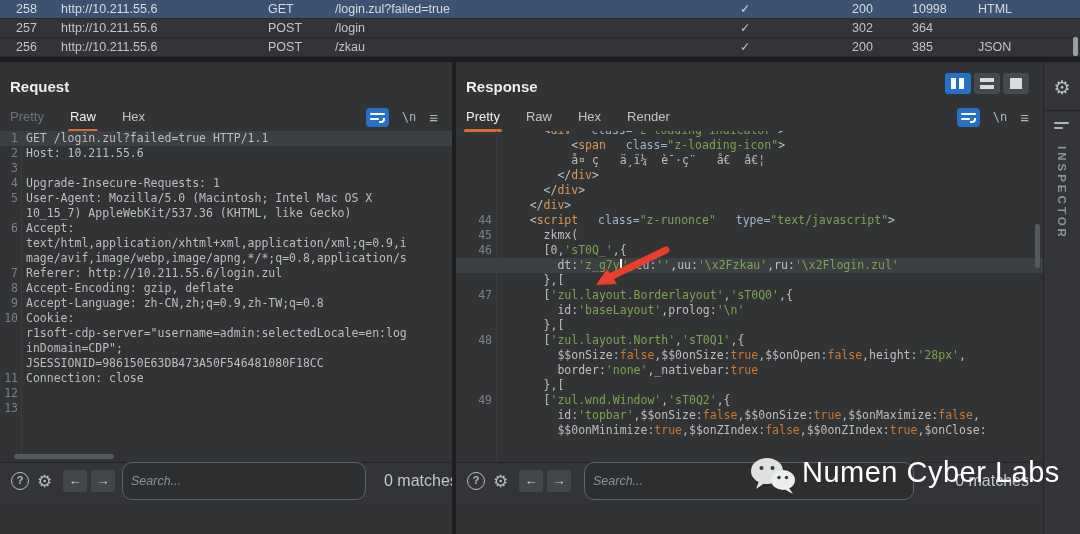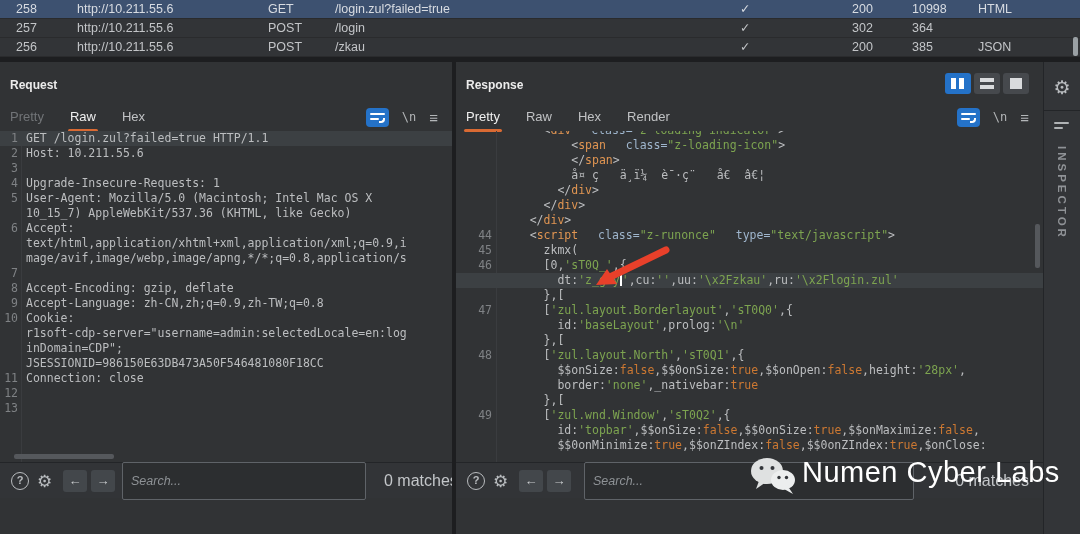--- a/index.html
+++ b/index.html
@@ -7,31 +7,31 @@
   .screen {
     position:relative; width:1080px; height:534px; overflow:hidden;
     background:#313335; font-family:"Liberation Sans", sans-serif;
     color:#c6c8ca;
   }
   
   .history { position:absolute; left:0; top:0; width:1080px; height:57px; background:#2f3133; }
   .hrow { position:relative; width:1080px; height:19px; background:#323437; border-bottom:1px solid #2a2b2d; font-size:12.5px; color:#c3c5c8; }
   .hrow.sel { background:#3d5170; color:#d8dce2; }
   .hc { position:absolute; top:0; line-height:18px; white-space:nowrap; }
-  .hc-id { left:16px; } .hc-host { left:77px; } .hc-method { left:268px; }
+  .hc-id { left:16px; } .hc-host { left:61px; } .hc-method { left:268px; }
   .hc-path { left:335px; } .hc-check { left:740px; } .hc-status { left:852px; }
   .hc-len { left:912px; } .hc-mime { left:978px; }
   .table-scroll { position:absolute; right:2px; top:37px; width:5px; height:19px; background:#9aa0a4; border-radius:2px; }
   .hsplit { position:absolute; left:0; top:57px; width:1080px; height:5px; background:#1d1e20; }
   
   .panel { position:absolute; top:62px; height:436px; background:#313335; }
   .request-panel { left:0; width:452px; }
   .response-panel { left:456px; width:587px; }
   .vsplit { position:absolute; left:452px; top:62px; width:4px; height:472px; background:#1d1e20; }
-  .panel-title { position:absolute; left:10px; top:16px; font-size:12px; font-weight:bold; color:#ececec; }
+  .panel-title { position:absolute; left:10px; top:16px; font-size:15px; font-weight:bold; color:#ececec; }
   .tabbar { position:absolute; left:10px; top:44px; height:26px; display:flex; gap:26px; }
   .tab { position:relative; font-size:13px; line-height:22px; color:#c0c2c4; cursor:default; }
   .tab.dim { color:#717477; }
   .tab.active { color:#efefef; }
   .tab.active::after { content:""; position:absolute; left:-2px; right:-2px; bottom:0px; height:3px; background:#d96a33; border-radius:2px; }
   .tool-icons { position:absolute; top:44px; height:22px; display:flex; align-items:center; gap:13px; }
   .request-panel .tool-icons { right:14px; }
   .response-panel .tool-icons { right:14px; }
   .wrap-btn { width:23px; height:19px; background:#2472c8; border-radius:4px; position:relative; }
   .wrap-btn i { position:absolute; left:4px; height:2px; background:#fff; border-radius:1px; }
@@ -71,21 +71,21 @@
   .caret { display:inline-block; width:2px; height:12px; background:#ffffff; vertical-align:-2px; }
   .hscroll-thumb { position:absolute; left:14px; bottom:39px; width:100px; height:5px; background:#55585c; border-radius:2px; }
   .vscroll-thumb { position:absolute; right:3px; top:162px; width:5px; height:44px; background:#55585c; border-radius:2px; }
   
   .searchbar { position:absolute; bottom:0; height:36px; left:0; right:0; background:#323437; border-top:1px solid #232528; }
   .sb-item { position:absolute; top:50%; transform:translateY(-50%); }
   .help-ic { left:11px; width:18px; height:18px; border:1.5px solid #b9bcbf; border-radius:50%; color:#b9bcbf; font-size:11px; font-weight:bold; text-align:center; line-height:15px; }
   .gear-ic { left:37px; color:#b9bcbf; font-size:17px; line-height:17px; }
   .nav-btn { width:24px; height:22px; background:#43474b; border-radius:3px; color:#c9ccce; font-size:13px; text-align:center; line-height:21px; }
   .nav-prev { left:63px; } .nav-next { left:91px; }
-  .search-input { left:122px; height:22px; background:#2c2e30; border:1px solid #5f6368; border-radius:2px; color:#c6c8ca; font-size:12.5px; font-style:italic; padding:18px 8px; font-family:"Liberation Sans", sans-serif; outline:none; }
+  .search-input { left:122px; height:22px; background:#2c2e30; border:1px solid #5f6368; border-radius:10px; color:#c6c8ca; font-size:12.5px; font-style:italic; padding:18px 8px; font-family:"Liberation Sans", sans-serif; outline:none; }
   .search-input::placeholder { color:#8e9296; }
   .req-input { width:244px; }
   .resp-input { left:128px; width:330px; }
   .matches { font-size:16px; color:#c3c6c9; white-space:nowrap; }
   .req-matches { left:384px; }
   .resp-matches { right:14px; }
   
   .sidebar { position:absolute; left:1043px; top:62px; width:37px; height:472px; background:#333538; border-left:1px solid #232528; }
   .sb-gear { position:absolute; left:50%; transform:translateX(-50%); top:14px; color:#b9bcbf; font-size:19px; }
   .sb-div { position:absolute; left:0; right:0; top:48px; height:1px; background:#232528; }
@@ -159,21 +159,21 @@
     <div class="editor" id="req-editor">
         <div class="cline hl"><span class="lnum">1</span><span class="lcode"><span class="seg-p">GET /login.zul?failed=true HTTP/1.1</span></span></div>
         <div class="cline"><span class="lnum">2</span><span class="lcode"><span class="seg-p">Host: 10.211.55.6</span></span></div>
         <div class="cline"><span class="lnum">3</span></div>
         <div class="cline"><span class="lnum">4</span><span class="lcode"><span class="seg-p">Upgrade-Insecure-Requests: 1</span></span></div>
         <div class="cline"><span class="lnum">5</span><span class="lcode"><span class="seg-p">User-Agent: Mozilla/5.0 (Macintosh; Intel Mac OS X</span></span></div>
         <div class="cline"><span class="lnum"></span><span class="lcode"><span class="seg-p">10_15_7) AppleWebKit/537.36 (KHTML, like Gecko)</span></span></div>
         <div class="cline"><span class="lnum">6</span><span class="lcode"><span class="seg-p">Accept:</span></span></div>
         <div class="cline"><span class="lnum"></span><span class="lcode"><span class="seg-p">text/html,application/xhtml+xml,application/xml;q=0.9,i</span></span></div>
         <div class="cline"><span class="lnum"></span><span class="lcode"><span class="seg-p">mage/avif,image/webp,image/apng,*/*;q=0.8,application/s</span></span></div>
-        <div class="cline"><span class="lnum">7</span></div>
+        <div class="cline"><span class="lnum">7</span><span class="lcode"><span class="seg-p">Referer: http://10.211.55.6/login.zul</span></span></div>
         <div class="cline"><span class="lnum">8</span><span class="lcode"><span class="seg-p">Accept-Encoding: gzip, deflate</span></span></div>
         <div class="cline"><span class="lnum">9</span><span class="lcode"><span class="seg-p">Accept-Language: zh-CN,zh;q=0.9,zh-TW;q=0.8</span></span></div>
         <div class="cline"><span class="lnum">10</span><span class="lcode"><span class="seg-p">Cookie:</span></span></div>
         <div class="cline"><span class="lnum"></span><span class="lcode"><span class="seg-p">r1soft-cdp-server="username=admin:selectedLocale=en:log</span></span></div>
         <div class="cline"><span class="lnum"></span><span class="lcode"><span class="seg-p">inDomain=CDP";</span></span></div>
         <div class="cline"><span class="lnum"></span><span class="lcode"><span class="seg-p">JSESSIONID=986150E63DB473A50F546481080F18CC</span></span></div>
         <div class="cline"><span class="lnum">11</span><span class="lcode"><span class="seg-p">Connection: close</span></span></div>
         <div class="cline"><span class="lnum">12</span><span class="lcode"><span class="seg-p"></span></span></div>
         <div class="cline"><span class="lnum">13</span><span class="lcode"><span class="seg-p"></span></span></div>
       </div>
@@ -217,21 +217,20 @@
           <i class="l2"></i>
           <i class="hook"></i>
         </span>
       <span class="nl-label">\n</span>
       <span class="menu-ic">≡</span>
     </div>
     <div class="gutter-sep"></div>
     <div class="editor" id="resp-editor">
         <div class="cline clip"><span class="lnum"></span><span class="lcode"><span class="seg-p">      &lt;</span><span class="seg-t">div</span><span class="seg-a"> class=</span><span class="seg-s">"z-loading-indicator"</span><span class="seg-p">&gt;</span></span></div>
         <div class="cline"><span class="lnum"></span><span class="lcode"><span class="seg-p">          &lt;</span><span class="seg-t">span</span><span class="seg-a"> class=</span><span class="seg-s">"z-loading-icon"</span><span class="seg-p">&gt;</span></span></div>
-        <div class="cline"><span class="lnum"></span><span class="lcode"><span class="seg-p">          &lt;/</span><span class="seg-t">span</span><span class="seg-p">&gt;</span></span></div>
         <div class="cline"><span class="lnum"></span><span class="lcode"><span class="seg-p">          å¤ ç   ä¸­ï¼  è¯·ç¨   å€  â€¦</span></span></div>
         <div class="cline"><span class="lnum"></span><span class="lcode"><span class="seg-p">        &lt;/</span><span class="seg-t">div</span><span class="seg-p">&gt;</span></span></div>
         <div class="cline"><span class="lnum"></span><span class="lcode"><span class="seg-p">      &lt;/</span><span class="seg-t">div</span><span class="seg-p">&gt;</span></span></div>
         <div class="cline"><span class="lnum"></span><span class="lcode"><span class="seg-p">    &lt;/</span><span class="seg-t">div</span><span class="seg-p">&gt;</span></span></div>
         <div class="cline"><span class="lnum">44</span><span class="lcode"><span class="seg-p">    &lt;</span><span class="seg-t">script</span><span class="seg-a"> class=</span><span class="seg-s">"z-runonce"</span><span class="seg-a"> type=</span><span class="seg-s">"text/javascript"</span><span class="seg-p">&gt;</span></span></div>
         <div class="cline"><span class="lnum">45</span><span class="lcode"><span class="seg-p">      zkmx(</span></span></div>
         <div class="cline"><span class="lnum">46</span><span class="lcode"><span class="seg-p">      [0,</span><span class="seg-s">'sT0Q_'</span><span class="seg-p">,{</span></span></div>
         <div class="cline hl"><span class="lnum"></span><span class="lcode"><span class="seg-p">        dt:</span><span class="seg-s">'z_g7y</span><span class="caret"></span><span class="seg-s">'</span><span class="seg-p">,cu:</span><span class="seg-s">''</span><span class="seg-p">,uu:</span><span class="seg-s">'\x2Fzkau'</span><span class="seg-p">,ru:</span><span class="seg-s">'\x2Flogin.zul'</span></span></div>
         <div class="cline"><span class="lnum"></span><span class="lcode"><span class="seg-p">      },[</span></span></div>
         <div class="cline"><span class="lnum">47</span><span class="lcode"><span class="seg-p">      [</span><span class="seg-s">'zul.layout.Borderlayout'</span><span class="seg-p">,</span><span class="seg-s">'sT0Q0'</span><span class="seg-p">,{</span></span></div>

